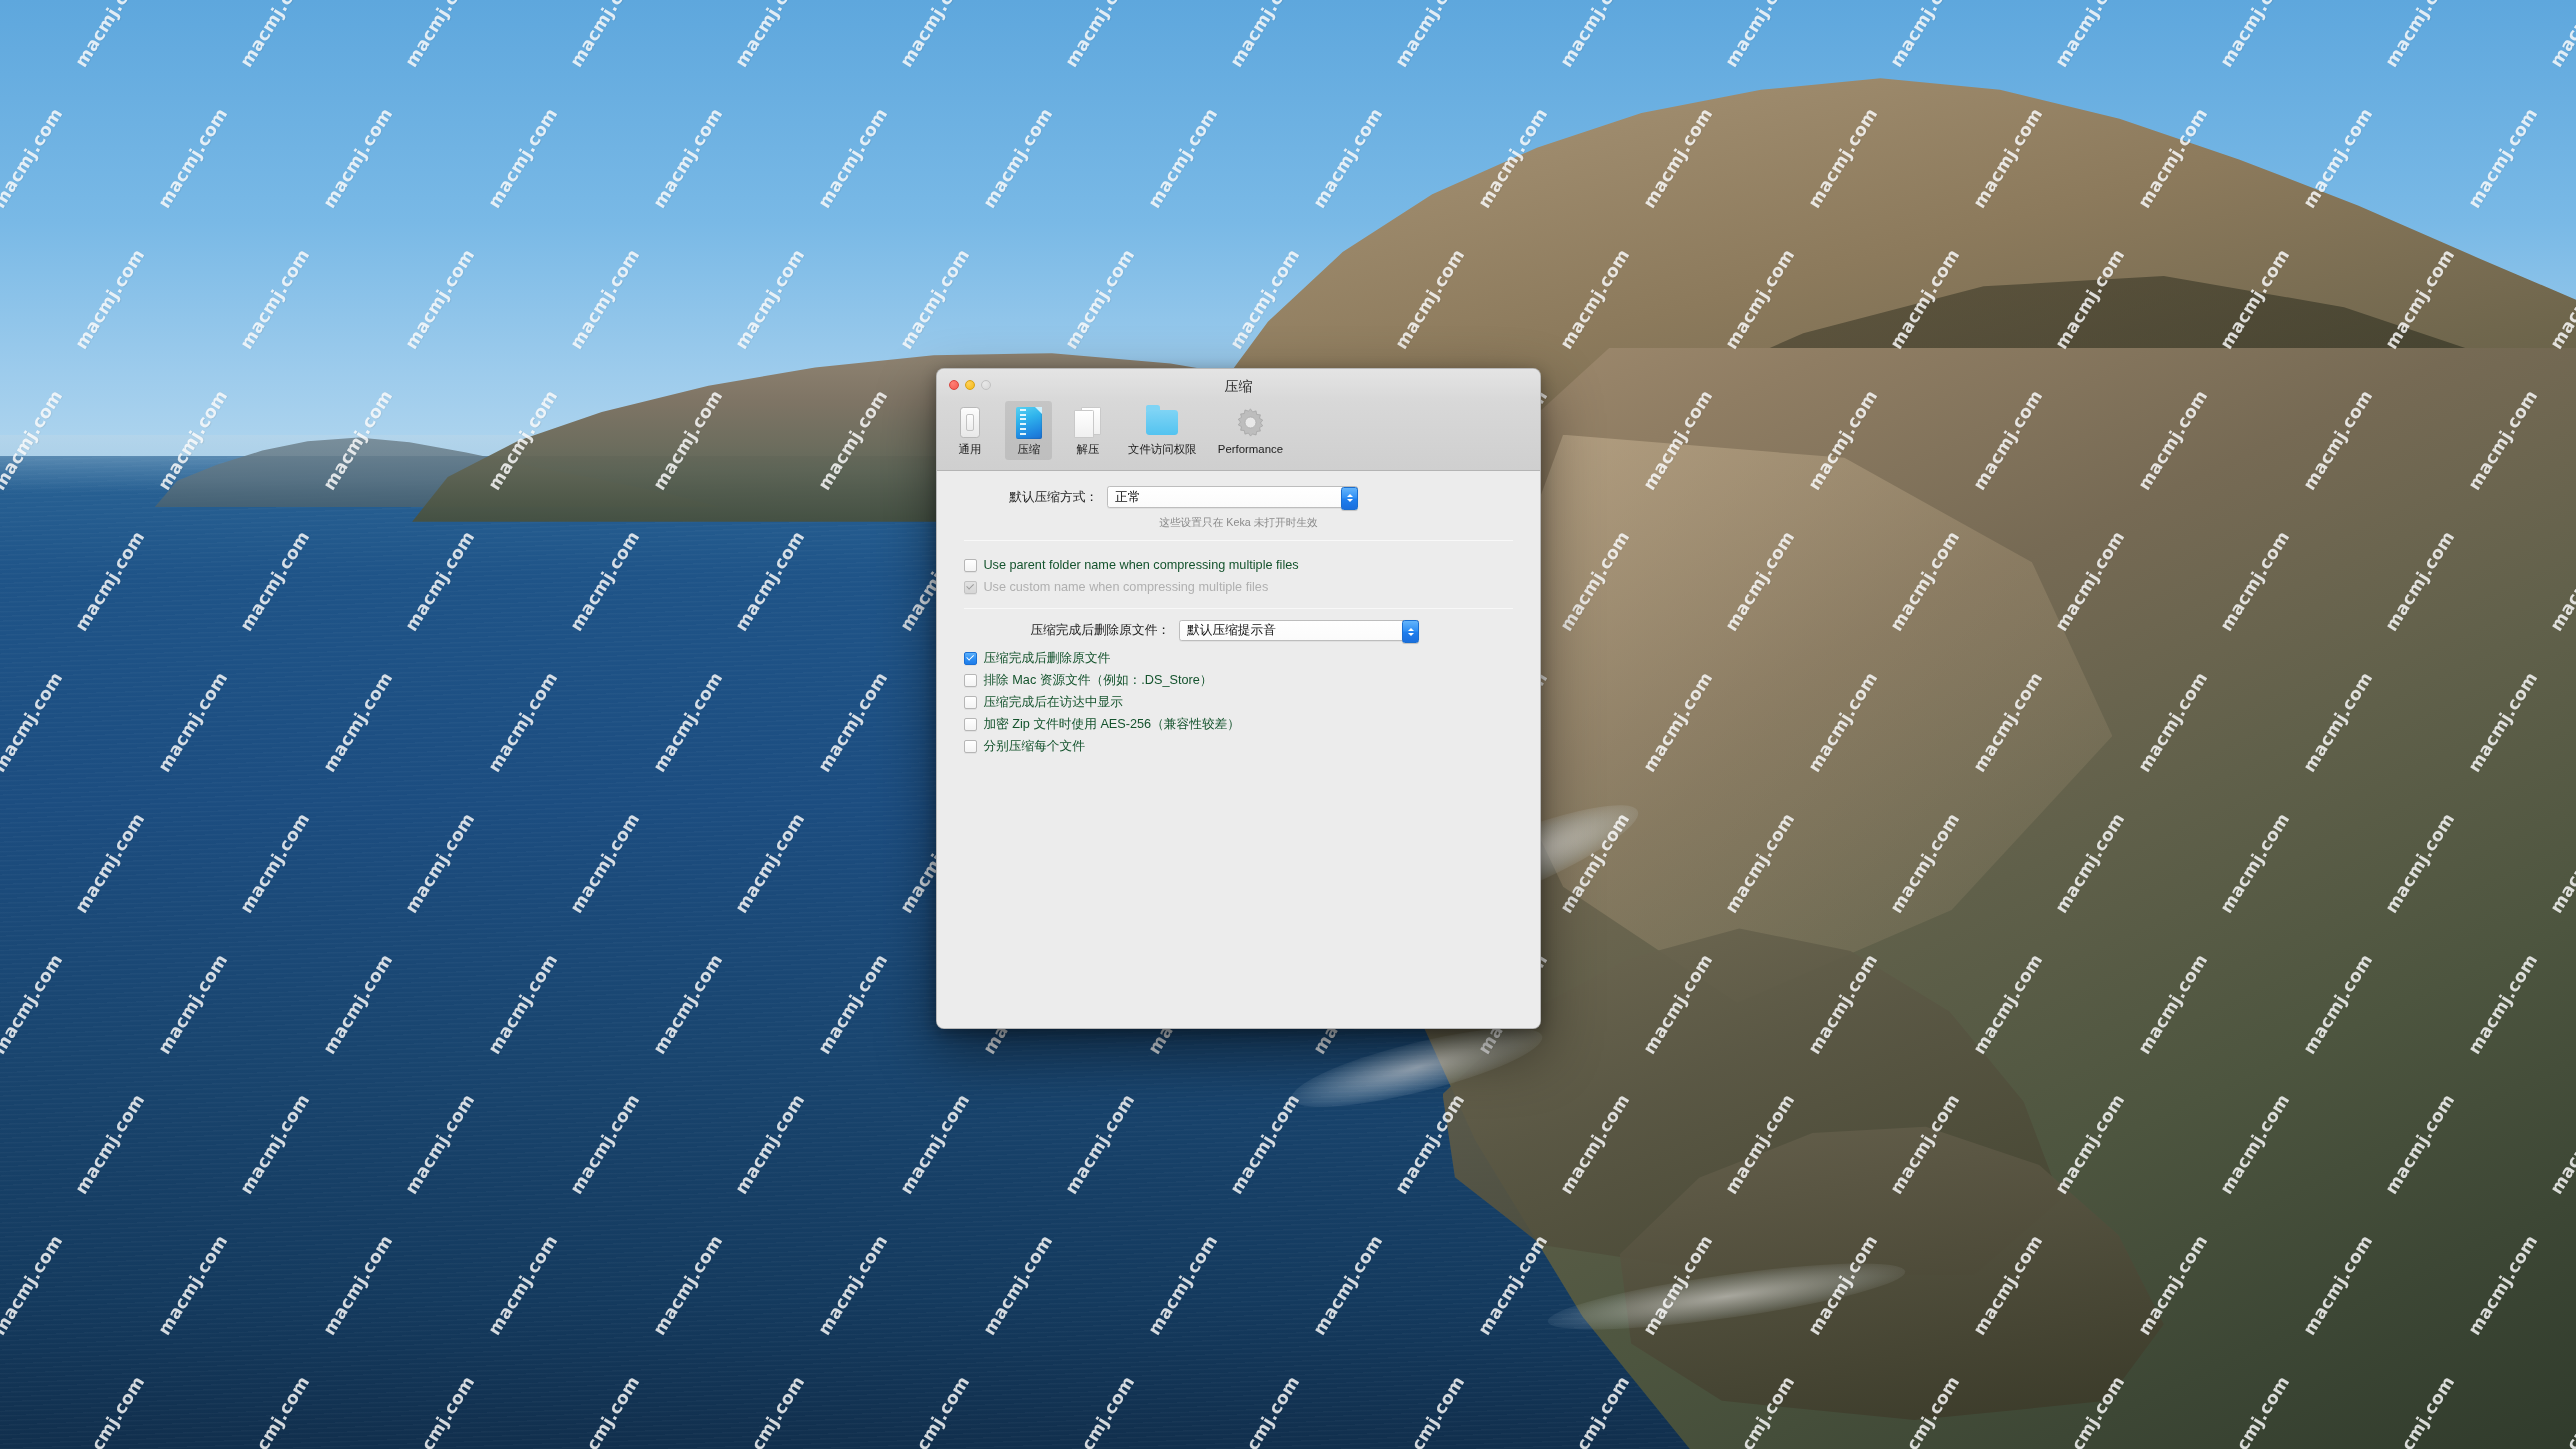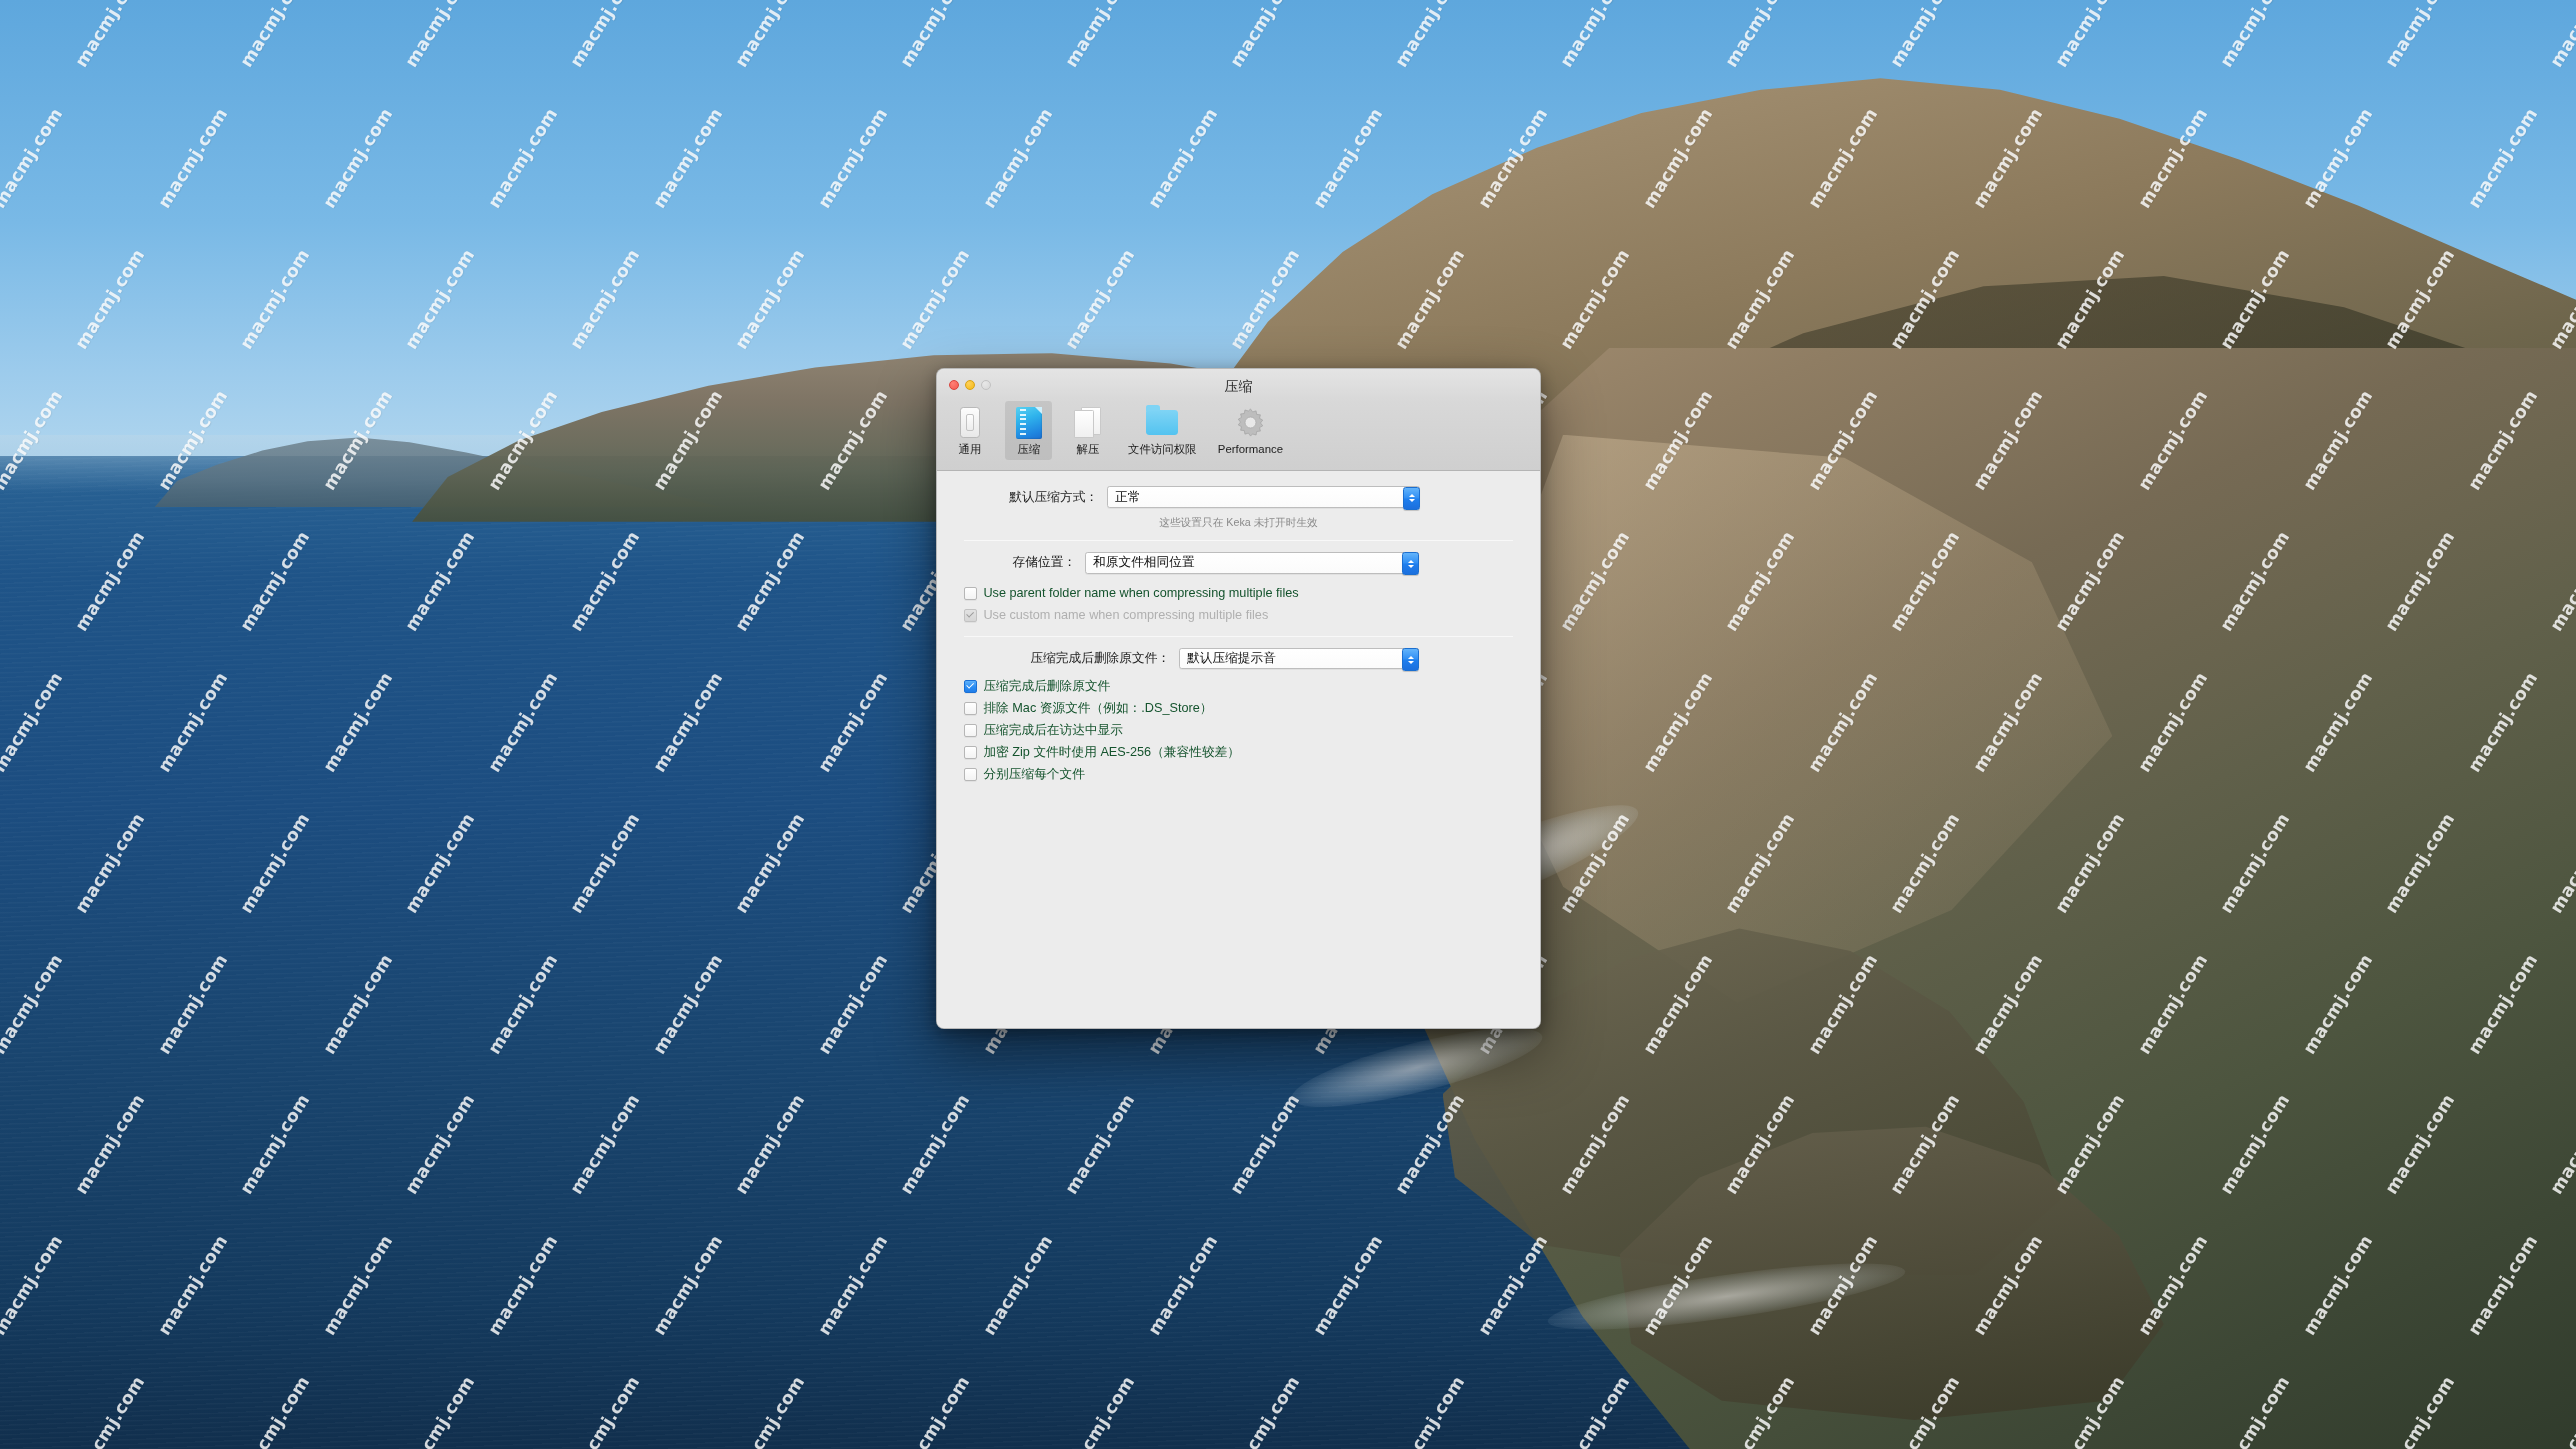--- a/index.html
+++ b/index.html
@@ -568,43 +568,33 @@
 
   <div class="content">
 
     <div style="height:6.7px"></div>
 
 
     <div style="height:5.4px"></div>
 
     <div class="row">
       <span class="lbl">默认压缩方式：</span>
-      <span class="popup" style="width:313px;font-family:Liberation Serif, serif;">
+      <span class="popup" style="width:251px;font-family:Liberation Serif, serif;">
         <span>正常</span>
         <span class="stepper">
           <span class="chev up"></span>
             <span class="chev dn"></span>
         </span>
       </span>
     </div>
 
     <div class="hint">这些设置只在 Keka 未打开时生效</div>
 
     <div class="sep"></div>
 
-    <div class="row">
-      <span class="lbl" style="width:131px;">存储位置：</span>
-      <span class="popup" style="width:334px;">
-        <span>和原文件相同位置</span>
-        <span class="stepper">
-          <span class="chev up"></span>
-            <span class="chev dn"></span>
-        </span>
-      </span>
-    </div>
 
     <div style="height:2.7px"></div>
 
 
     <div style="height:2.7px"></div>
 
     <div class="cbrow">
       <span class="cb"></span>
       <span class="cbl">Use parent folder name when compressing multiple files</span>
     </div>

